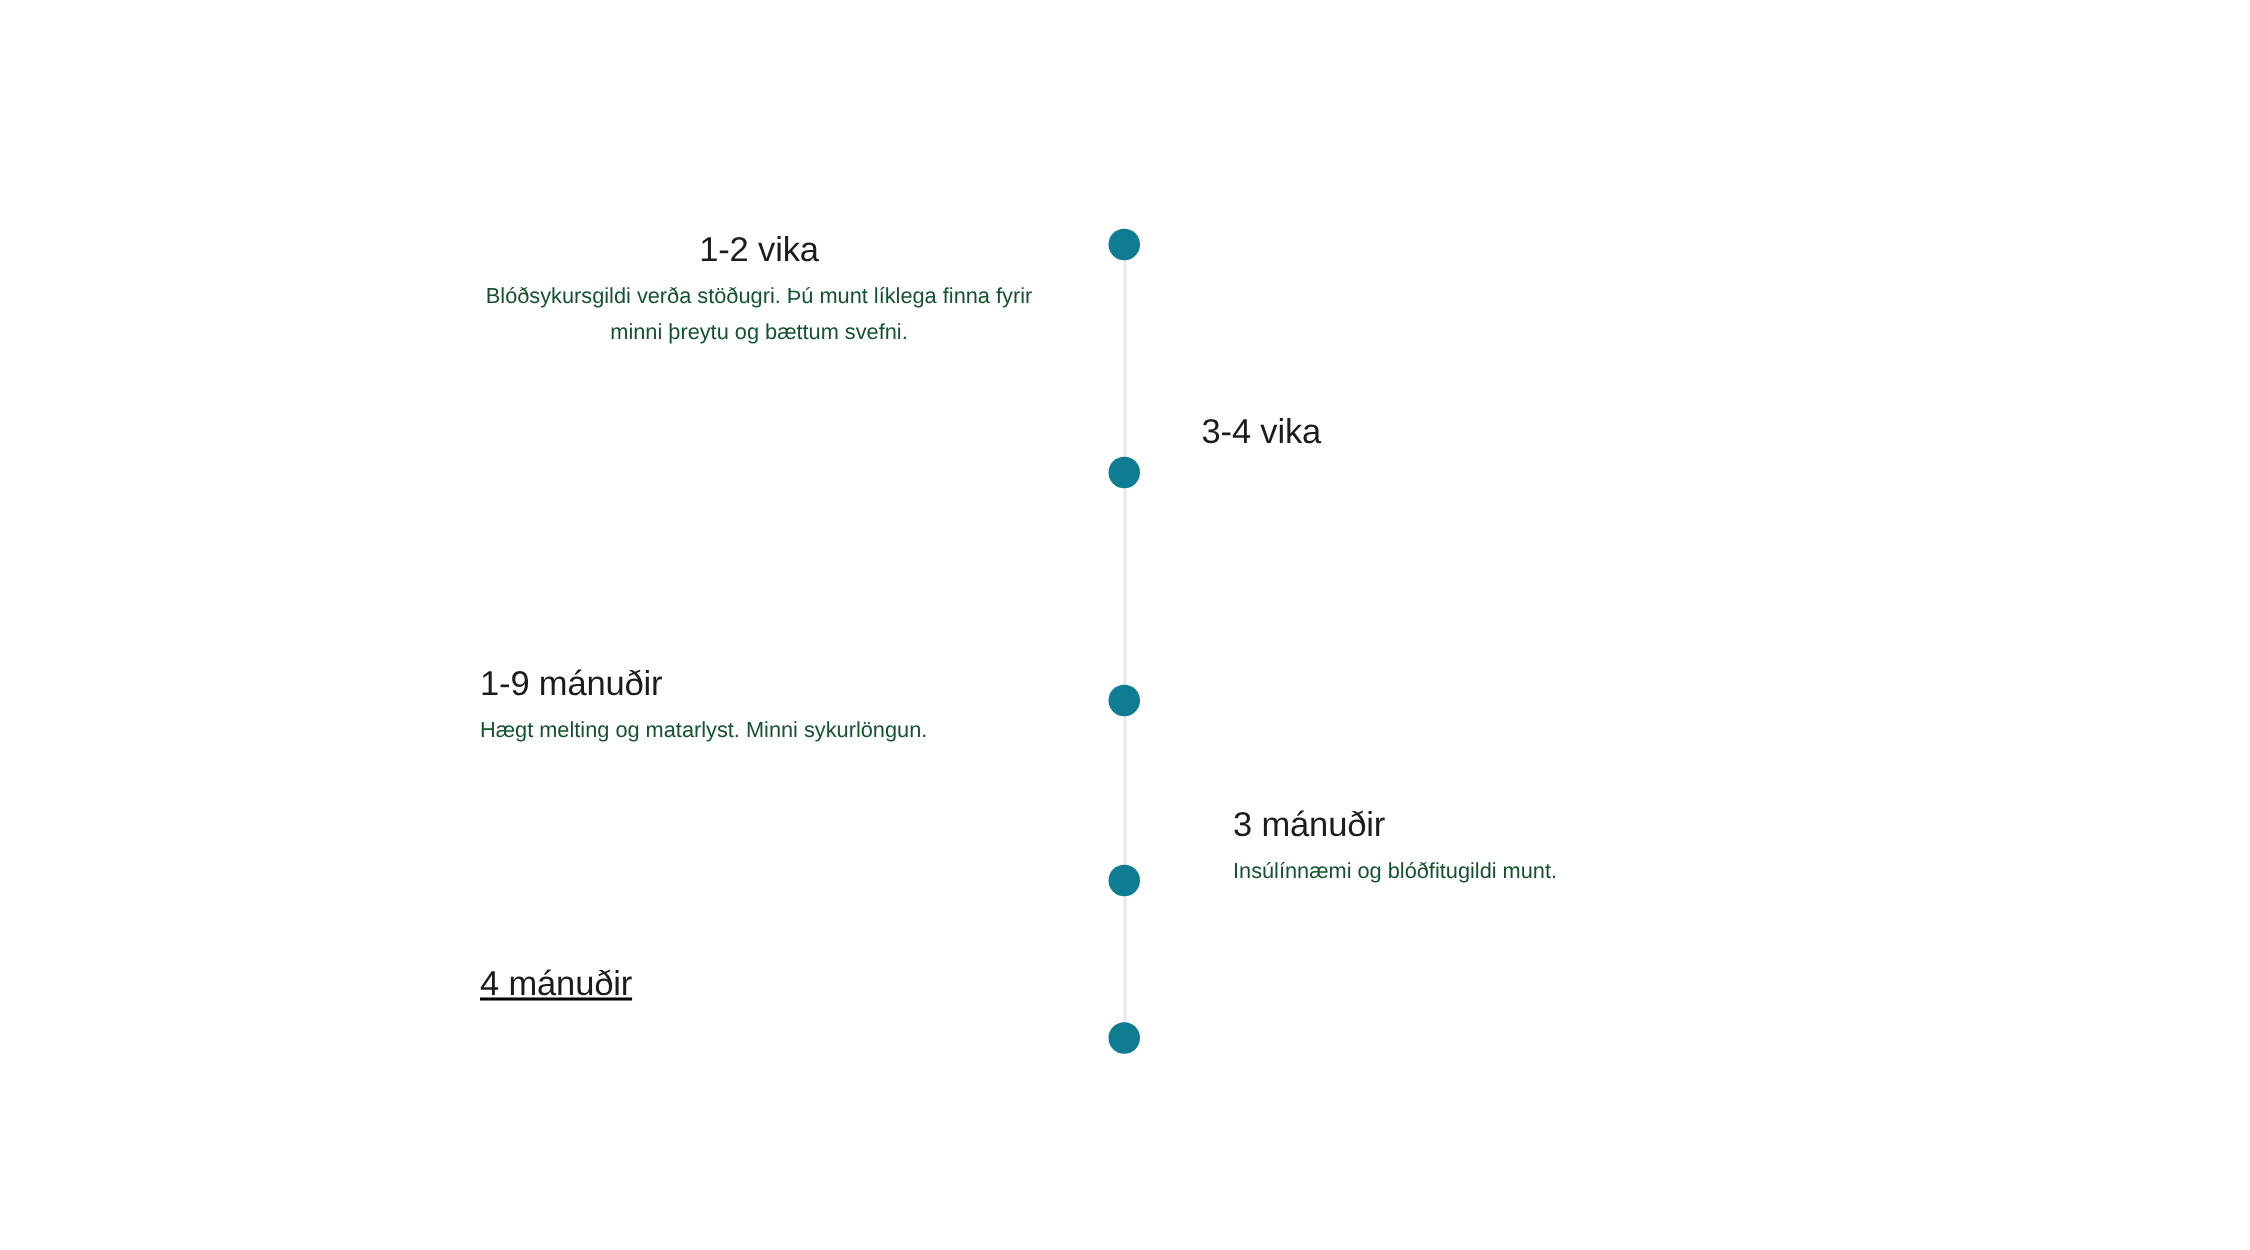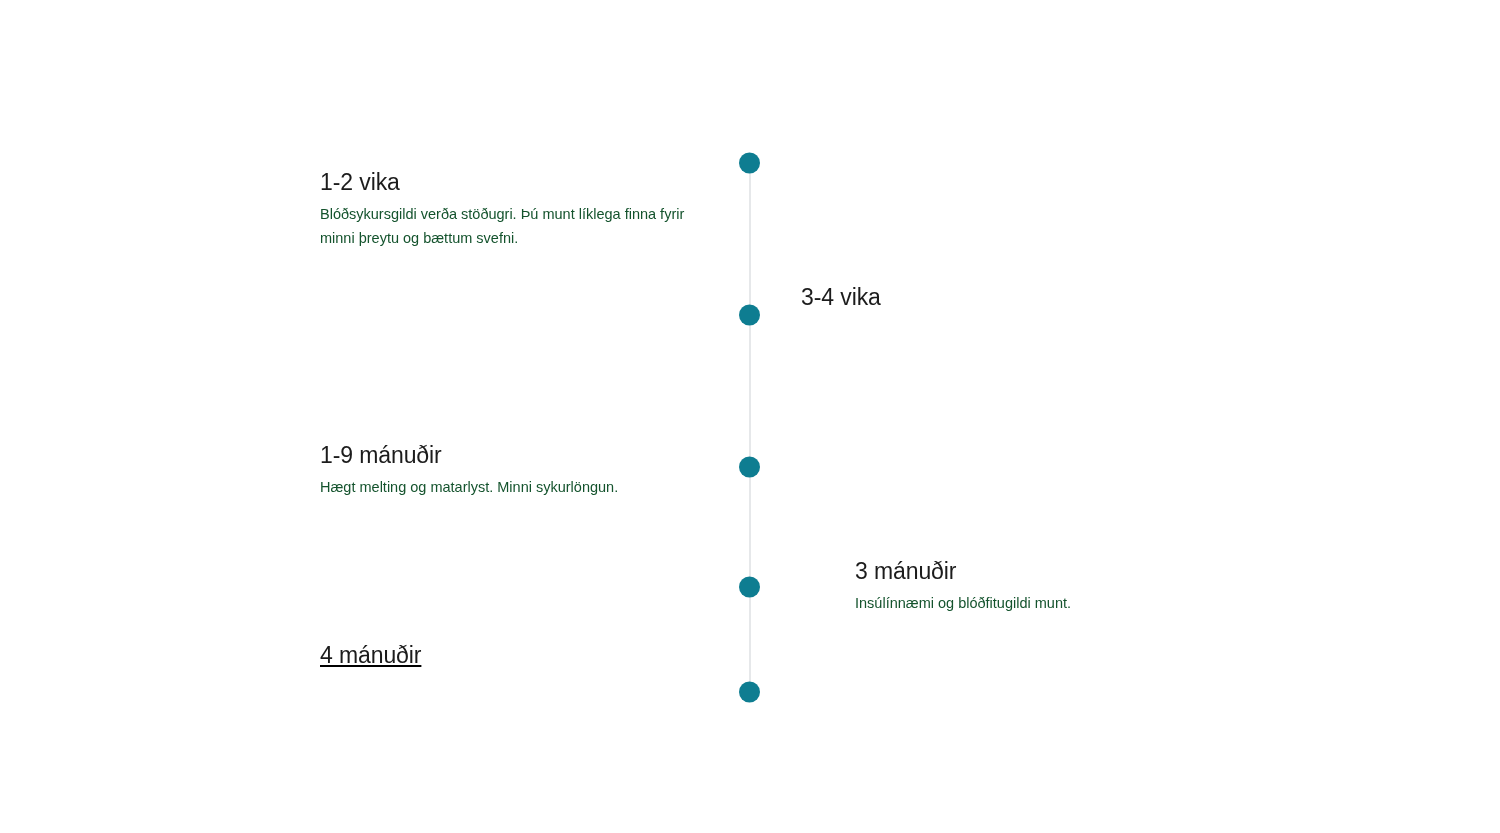--- a/index.html
+++ b/index.html
@@ -67,24 +67,24 @@
 
   .entry-desc {
     font-size: 14.5px;
     font-weight: 400;
     color: #14532d;
     line-height: 1.65;
     margin: 0;
   }
 
   
-  .entry-1 { left: 320px; top: 168px; width: 372px; }
-  .entry-2 { left: 801px; top: 283px; width: 390px; }
+  .entry-1 { left: 320px; top: 152px; width: 372px; text-align: center; }
+  .entry-2 { left: 801px; top: 273px; width: 390px; }
   .entry-3 { left: 320px; top: 441px; width: 372px; }
-  .entry-4 { left: 822px; top: 557px; width: 390px; margin-left: 33px; }
+  .entry-4 { left: 822px; top: 535px; width: 390px; }
   .entry-5 { left: 320px; top: 641px; width: 372px; text-decoration: underline; }
 </style>
 </head>
 <body>
 
 <div id="timeline-root">
 
   <div class="timeline-spine"></div>
 
   <div class="timeline-dot dot-1"></div>

